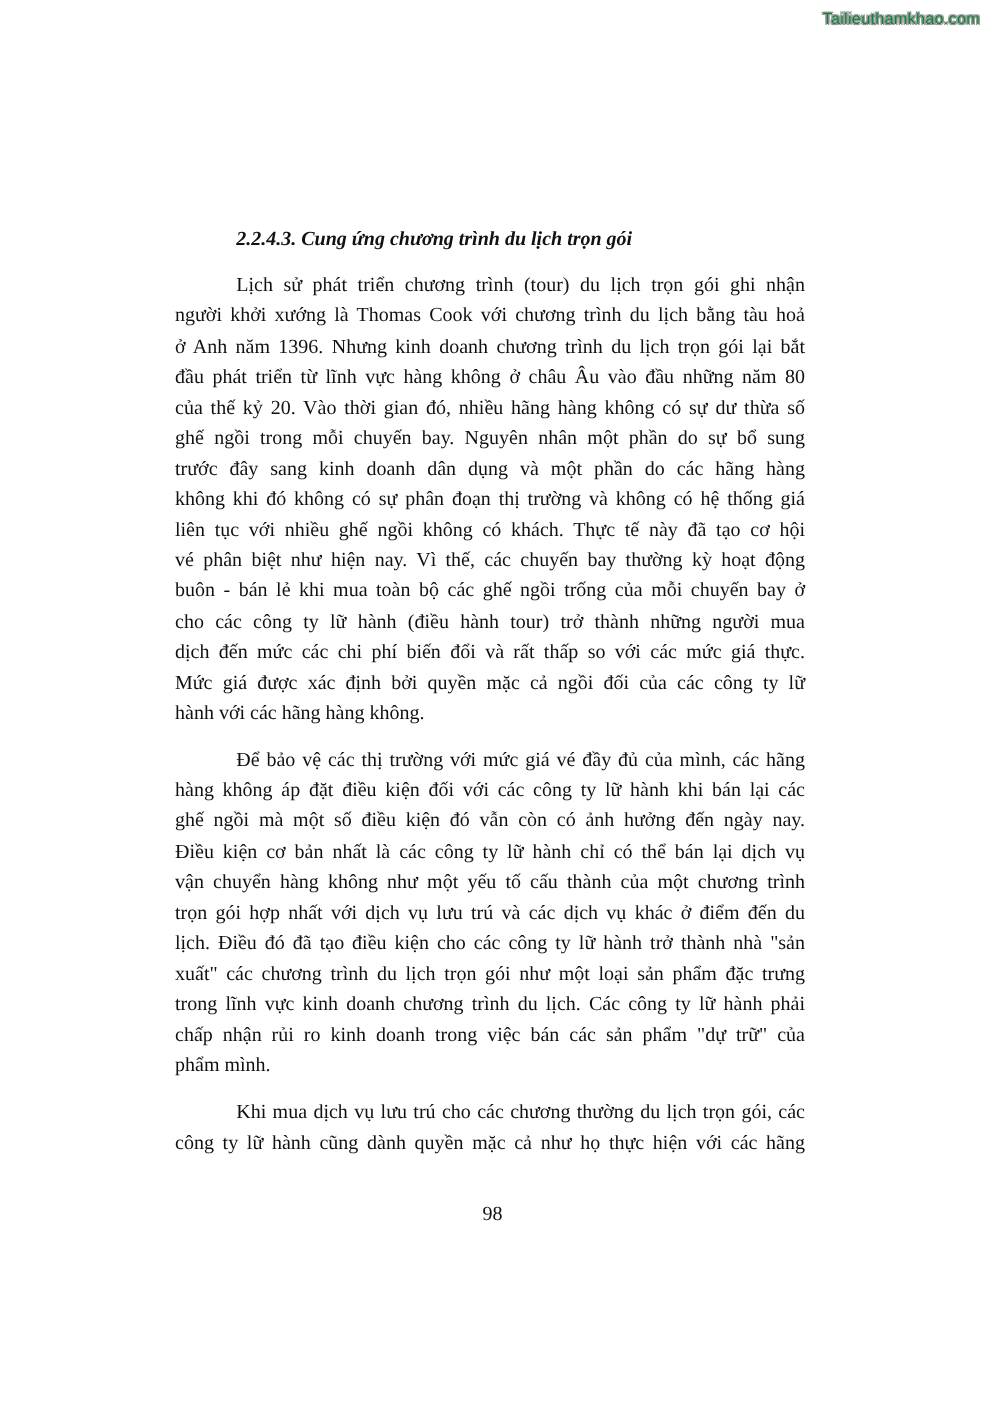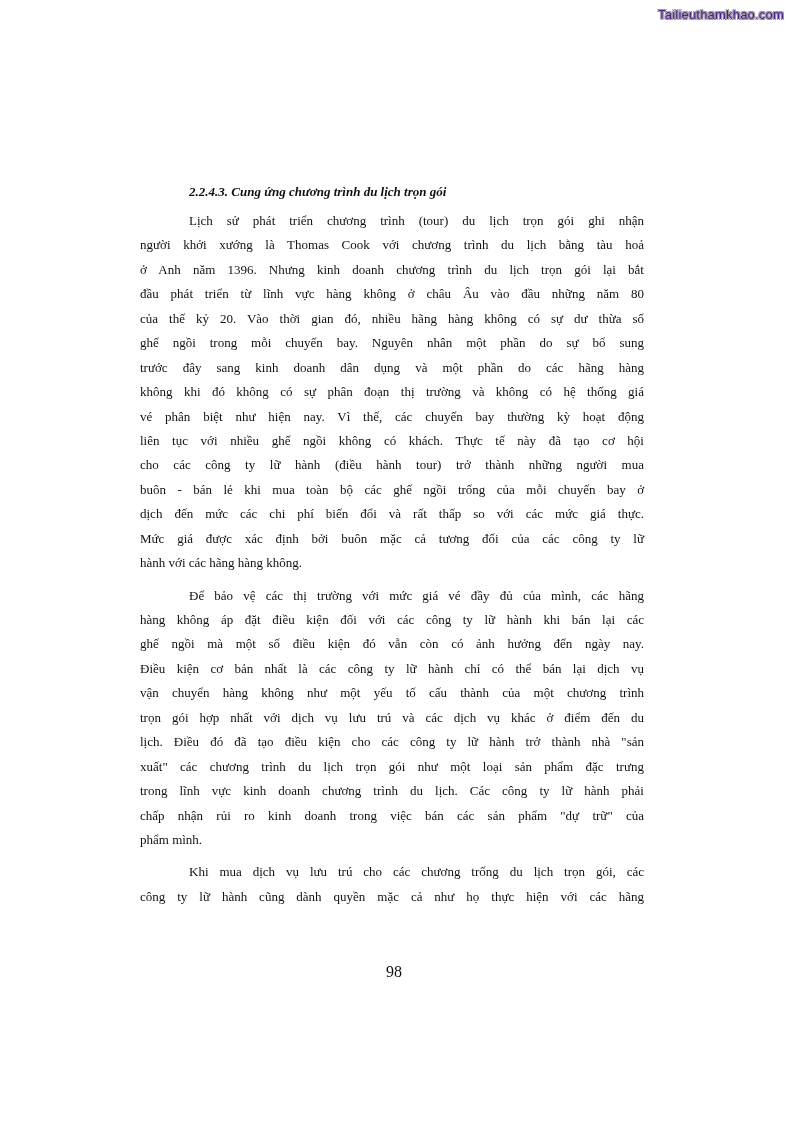--- a/index.html
+++ b/index.html
@@ -14,42 +14,43 @@
       overflow: hidden;
       font-family: "Liberation Serif", "DejaVu Serif", serif;
       color: #111111;
     }
     .watermark {
       position: absolute;
       top: 7px;
       right: 10px;
       font-family: "Liberation Sans", "DejaVu Sans", sans-serif;
       font-size: 13px;
-      color: #4c1d95;
+      color: #15803d;
       letter-spacing: 0.2px;
       text-shadow: -1px -1px 0 #9a9a9a, 1px -1px 0 #9a9a9a, -1px 1px 0 #9a9a9a, 1px 1px 0 #9a9a9a;
     }
     .content {
       position: absolute;
       left: 140px;
       top: 180px;
       width: 504px;
-      font-size: 13px;
+      font-size: 16px;
     }
     .heading {
       font-weight: bold;
       font-style: italic;
       height: 24px;
       line-height: 24px;
       margin-left: 49px;
       margin-bottom: 5px;
       white-space: nowrap;
     }
     .para {
       margin-bottom: 8px;
+      margin-top: 13px;
     }
     .line {
       height: 24.45px;
       line-height: 24.45px;
       text-align: justify;
       text-align-last: justify;
       white-space: nowrap;
     }
     .line.first {
       text-indent: 49px;
@@ -77,40 +78,40 @@
 
   <div class="para">
       <div class="line first">Lịch sử phát triển chương trình (tour) du lịch trọn gói ghi nhận</div>
       <div class="line">người khởi xướng là Thomas Cook với chương trình du lịch bằng tàu hoả</div>
       <div class="line">ở Anh năm 1396. Nhưng kinh doanh chương trình du lịch trọn gói lại bắt</div>
       <div class="line">đầu phát triển từ lĩnh vực hàng không ở châu Âu vào đầu những năm 80</div>
       <div class="line">của thế kỷ 20. Vào thời gian đó, nhiều hãng hàng không có sự dư thừa số</div>
       <div class="line">ghế ngồi trong mỗi chuyến bay. Nguyên nhân một phần do sự bổ sung</div>
       <div class="line">trước đây sang kinh doanh dân dụng và một phần do các hãng hàng</div>
       <div class="line">không khi đó không có sự phân đoạn thị trường và không có hệ thống giá</div>
+      <div class="line">liên tục với nhiều ghế ngồi không có khách. Thực tế này đã tạo cơ hội</div>
       <div class="line">vé phân biệt như hiện nay. Vì thế, các chuyến bay thường kỳ hoạt động</div>
-      <div class="line">liên tục với nhiều ghế ngồi không có khách. Thực tế này đã tạo cơ hội</div>
+      <div class="line">buôn - bán lẻ khi mua toàn bộ các ghế ngồi trống của mỗi chuyến bay ở</div>
       <div class="line">cho các công ty lữ hành (điều hành tour) trở thành những người mua</div>
-      <div class="line">buôn - bán lẻ khi mua toàn bộ các ghế ngồi trống của mỗi chuyến bay ở</div>
       <div class="line">dịch đến mức các chi phí biến đổi và rất thấp so với các mức giá thực.</div>
-      <div class="line">Mức giá được xác định bởi buôn mặc cả tương đối của các công ty lữ</div>
+      <div class="line">Mức giá được xác định bởi quyền mặc cả ngồi đối của các công ty lữ</div>
       <div class="line last">hành với các hãng hàng không.</div>
     </div>
   <div class="para">
       <div class="line first">Để bảo vệ các thị trường với mức giá vé đầy đủ của mình, các hãng</div>
       <div class="line">hàng không áp đặt điều kiện đối với các công ty lữ hành khi bán lại các</div>
       <div class="line">ghế ngồi mà một số điều kiện đó vẫn còn có ảnh hưởng đến ngày nay.</div>
       <div class="line">Điều kiện cơ bản nhất là các công ty lữ hành chỉ có thể bán lại dịch vụ</div>
       <div class="line">vận chuyển hàng không như một yếu tố cấu thành của một chương trình</div>
       <div class="line">trọn gói hợp nhất với dịch vụ lưu trú và các dịch vụ khác ở điểm đến du</div>
       <div class="line">lịch. Điều đó đã tạo điều kiện cho các công ty lữ hành trở thành nhà "sản</div>
       <div class="line">xuất" các chương trình du lịch trọn gói như một loại sản phẩm đặc trưng</div>
       <div class="line">trong lĩnh vực kinh doanh chương trình du lịch. Các công ty lữ hành phải</div>
       <div class="line">chấp nhận rủi ro kinh doanh trong việc bán các sản phẩm "dự trữ" của</div>
       <div class="line last">phẩm mình.</div>
     </div>
   <div class="para">
-      <div class="line first">Khi mua dịch vụ lưu trú cho các chương trống du lịch trọn gói, các</div>
+      <div class="line first">Khi mua dịch vụ lưu trú cho các chương thường du lịch trọn gói, các</div>
       <div class="line">công ty lữ hành cũng dành quyền mặc cả như họ thực hiện với các hãng</div>
     </div>
 </div>
 
 <div class="page-number">98</div>
 
 </body></html>

